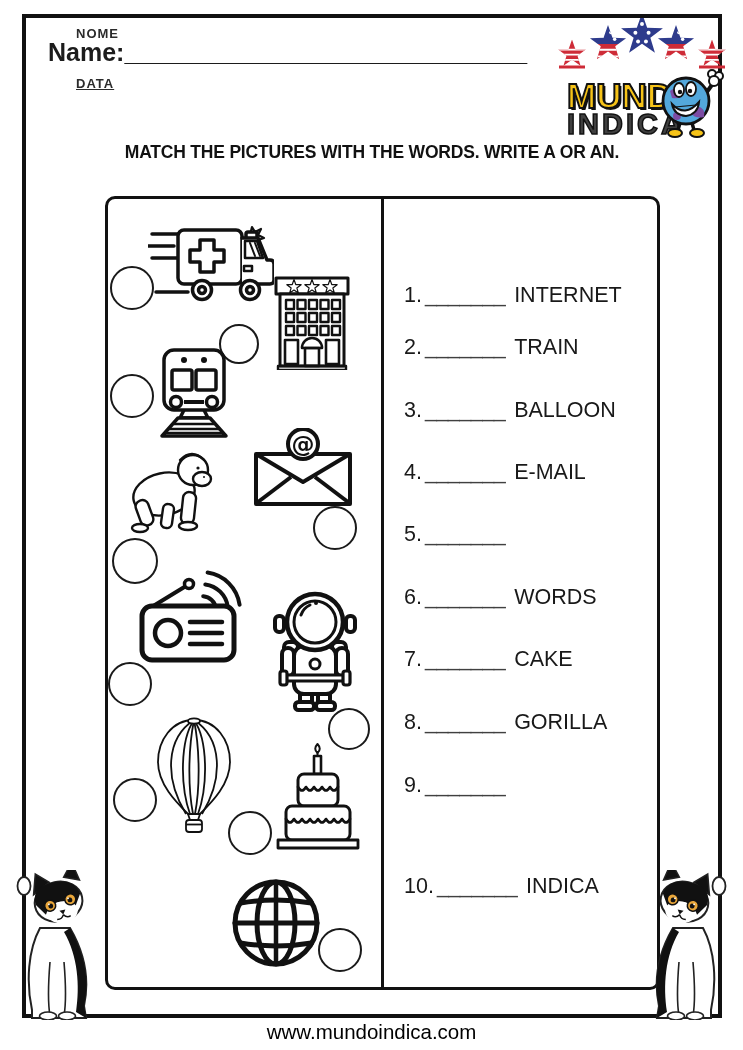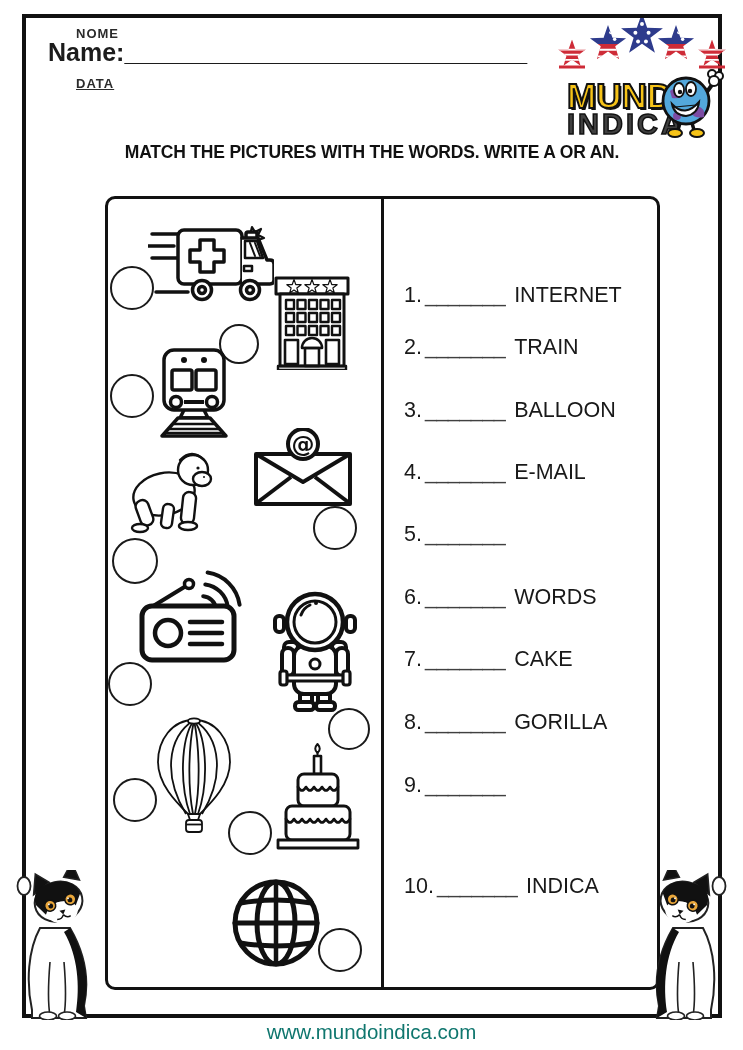--- a/index.html
+++ b/index.html
@@ -19,21 +19,21 @@
   .circle{position:absolute;border:2.2px solid #1a1a1a;border-radius:50%;background:#fff;box-sizing:border-box;}
   .icon{position:absolute;}
   .wrow{position:absolute;left:404px;display:flex;align-items:baseline;white-space:nowrap;
         font-size:21.5px;color:#191919;}
   .wrow .num{margin-right:3px;}
   .wrow .blank{letter-spacing:-0.5px;margin-right:9px;color:#404040;}
   .logo-word1{position:absolute;left:567px;top:76px;font-size:35px;font-weight:bold;
         color:#F6C318;-webkit-text-stroke:2px #111;text-shadow:2px 2px 0 #111;letter-spacing:0px;}
   .logo-word2{position:absolute;left:567px;top:108px;font-size:29px;font-weight:bold;
         color:#404040;-webkit-text-stroke:1.5px #111;letter-spacing:3px;}
-  .footer{position:absolute;left:0;top:1020px;width:743px;text-align:center;font-size:20.5px;color:#0f766e;}
+  .footer{position:absolute;left:0;top:1020px;width:743px;text-align:center;font-size:20.5px;color:#000000;}
   svg{display:block;}
 </style>
 </head>
 <body>
 
 <div class="page">
 
   <div class="frame"></div>
 
   <div class="small-label" style="left:76px;top:26px;">NOME</div>

